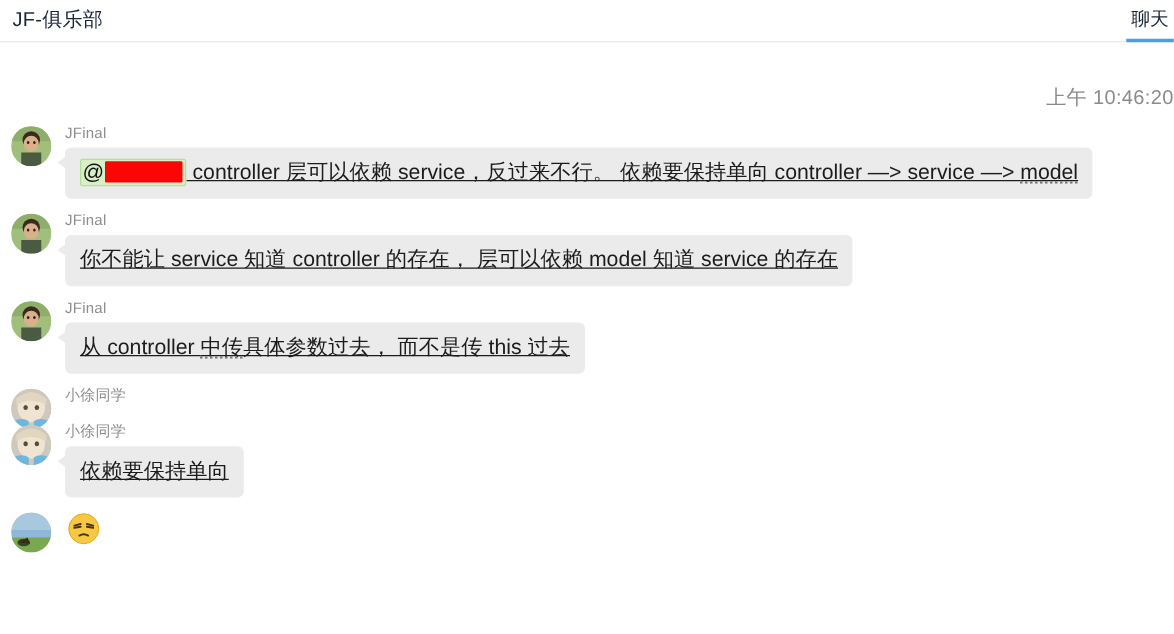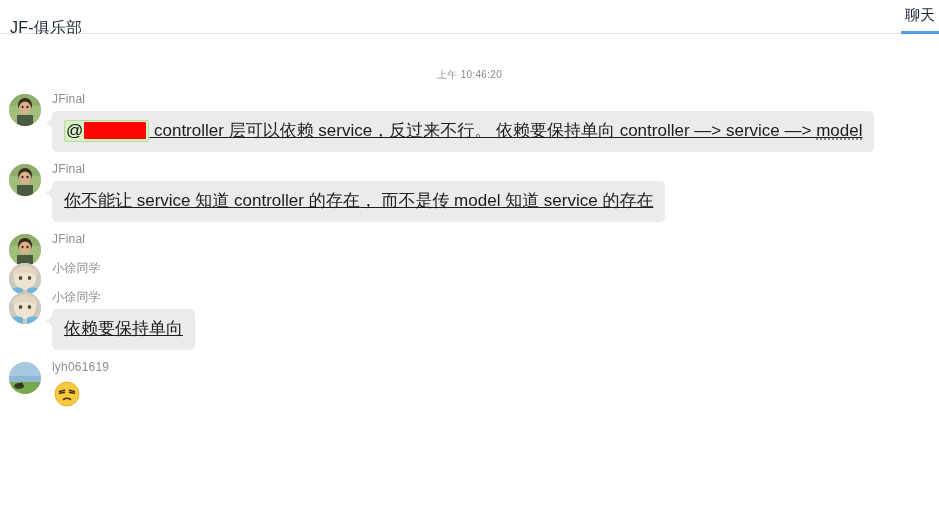--- a/index.html
+++ b/index.html
@@ -16,21 +16,21 @@
   
   .header {
     position: relative;
     height: 34px;
     background: #ffffff;
     border-bottom: 1px solid #e3e3e3;
   }
   .header-title {
     position: absolute;
     left: 10px;
-    top: 18px;
+    top: 6px;
     font-size: 16px;
     color: #1a2636;
     letter-spacing: 0.2px;
     white-space: nowrap;
   }
   .header-tabs {
     position: absolute;
     right: -6px;
     top: 0;
     height: 34px;
@@ -74,22 +74,22 @@
     color: #1a1a1a;
     white-space: nowrap;
   }
   .clipped-msg span {
     display: block;
     margin-top: -4px;
     filter: blur(0.3px);
   }
 
   .timestamp {
-    text-align: center;
-    font-size: 10px;
+    text-align: right;
+    font-size: 16px;
     color: #8b8b8b;
     padding-top: 34px;
     padding-bottom: 6px;
     letter-spacing: 0.3px;
   }
 
   
   .msg {
     position: relative;
     padding: 0 0 6px 52px;
@@ -232,37 +232,40 @@
         <rect x="0" y="0" width="32" height="12" fill="#8fae6c"></rect>
         <ellipse cx="16" cy="11" rx="7" ry="7" fill="#3a2a1e"></ellipse>
         <ellipse cx="16" cy="14" rx="6" ry="6.5" fill="#d8b08c"></ellipse>
         <rect x="8" y="21" width="16" height="11" fill="#4b5a43"></rect>
         <ellipse cx="13.5" cy="13" rx="1" ry="1.2" fill="#2b1d14"></ellipse>
         <ellipse cx="18.5" cy="13" rx="1" ry="1.2" fill="#2b1d14"></ellipse>
       </svg>
     </div>
     <div class="author">JFinal</div>
     <div class="bubble-wrap">
-      <div class="bubble">你不能让 service 知道 controller 的存在， 而不是传  model 知道 service  的存在</div>
+      <div class="bubble">你不能让 service 知道 controller 的存在， 层可以依赖  model 知道 service  的存在</div>
     </div>
   </div>
 
   <div class="msg">
     <div class="avatar">
       <svg width="32" height="32" viewBox="0 0 32 32">
         <rect width="32" height="32" fill="#9fbf7a"></rect>
         <rect x="0" y="0" width="32" height="12" fill="#8fae6c"></rect>
         <ellipse cx="16" cy="11" rx="7" ry="7" fill="#3a2a1e"></ellipse>
         <ellipse cx="16" cy="14" rx="6" ry="6.5" fill="#d8b08c"></ellipse>
         <rect x="8" y="21" width="16" height="11" fill="#4b5a43"></rect>
         <ellipse cx="13.5" cy="13" rx="1" ry="1.2" fill="#2b1d14"></ellipse>
         <ellipse cx="18.5" cy="13" rx="1" ry="1.2" fill="#2b1d14"></ellipse>
       </svg>
     </div>
     <div class="author">JFinal</div>
+    <div class="bubble-wrap">
+      <div class="bubble"><span>从 controller </span><span class="spell">中传</span><span>具体参数过去， 而不是传  this 过去</span></div>
+    </div>
   </div>
 
   <div class="msg">
     <div class="avatar">
       <svg width="32" height="32" viewBox="0 0 32 32">
         <rect width="32" height="32" fill="#cfc8bd"></rect>
         <ellipse cx="16" cy="15" rx="11" ry="12" fill="#efe3d2"></ellipse>
         <path d="M4 8 Q16 -2 28 8 L28 13 Q16 6 4 13 Z" fill="#e3d6c0"></path>
         <ellipse cx="11.5" cy="15" rx="1.8" ry="2" fill="#5a4a3a"></ellipse>
         <ellipse cx="20.5" cy="15" rx="1.8" ry="2" fill="#5a4a3a"></ellipse>
@@ -294,21 +297,20 @@
   <div class="msg">
     <div class="avatar">
       <svg width="32" height="32" viewBox="0 0 32 32">
         <rect width="32" height="16" fill="#a8c8e0"></rect>
         <rect y="14" width="32" height="8" fill="#8fb8d8"></rect>
         <rect y="20" width="32" height="12" fill="#7aa84f"></rect>
         <ellipse cx="10" cy="24" rx="5" ry="3" fill="#2e4a1e"></ellipse>
         <path d="M6 24 L13 20 L15 25 Z" fill="#3c2a1a"></path>
       </svg>
     </div>
-    <div class="author">lyh061619</div>
     <div class="bubble-wrap">
       <div class="bubble plain">
         <span class="emoji">
           <svg width="26" height="26" viewBox="0 0 26 26">
             <circle cx="13" cy="13" r="12" fill="#f7c842"></circle>
             <circle cx="13" cy="13" r="12" fill="none" stroke="#e0a81f" stroke-width="0.8"></circle>
             <path d="M5.5 10.5 L10.5 9.2" stroke="#4a3510" stroke-width="1.6" stroke-linecap="round" fill="none"></path>
             <path d="M5.5 12.2 L10.5 11.4" stroke="#4a3510" stroke-width="1.6" stroke-linecap="round" fill="none"></path>
             <path d="M20.5 10.5 L15.5 9.2" stroke="#4a3510" stroke-width="1.6" stroke-linecap="round" fill="none"></path>
             <path d="M20.5 12.2 L15.5 11.4" stroke="#4a3510" stroke-width="1.6" stroke-linecap="round" fill="none"></path>

